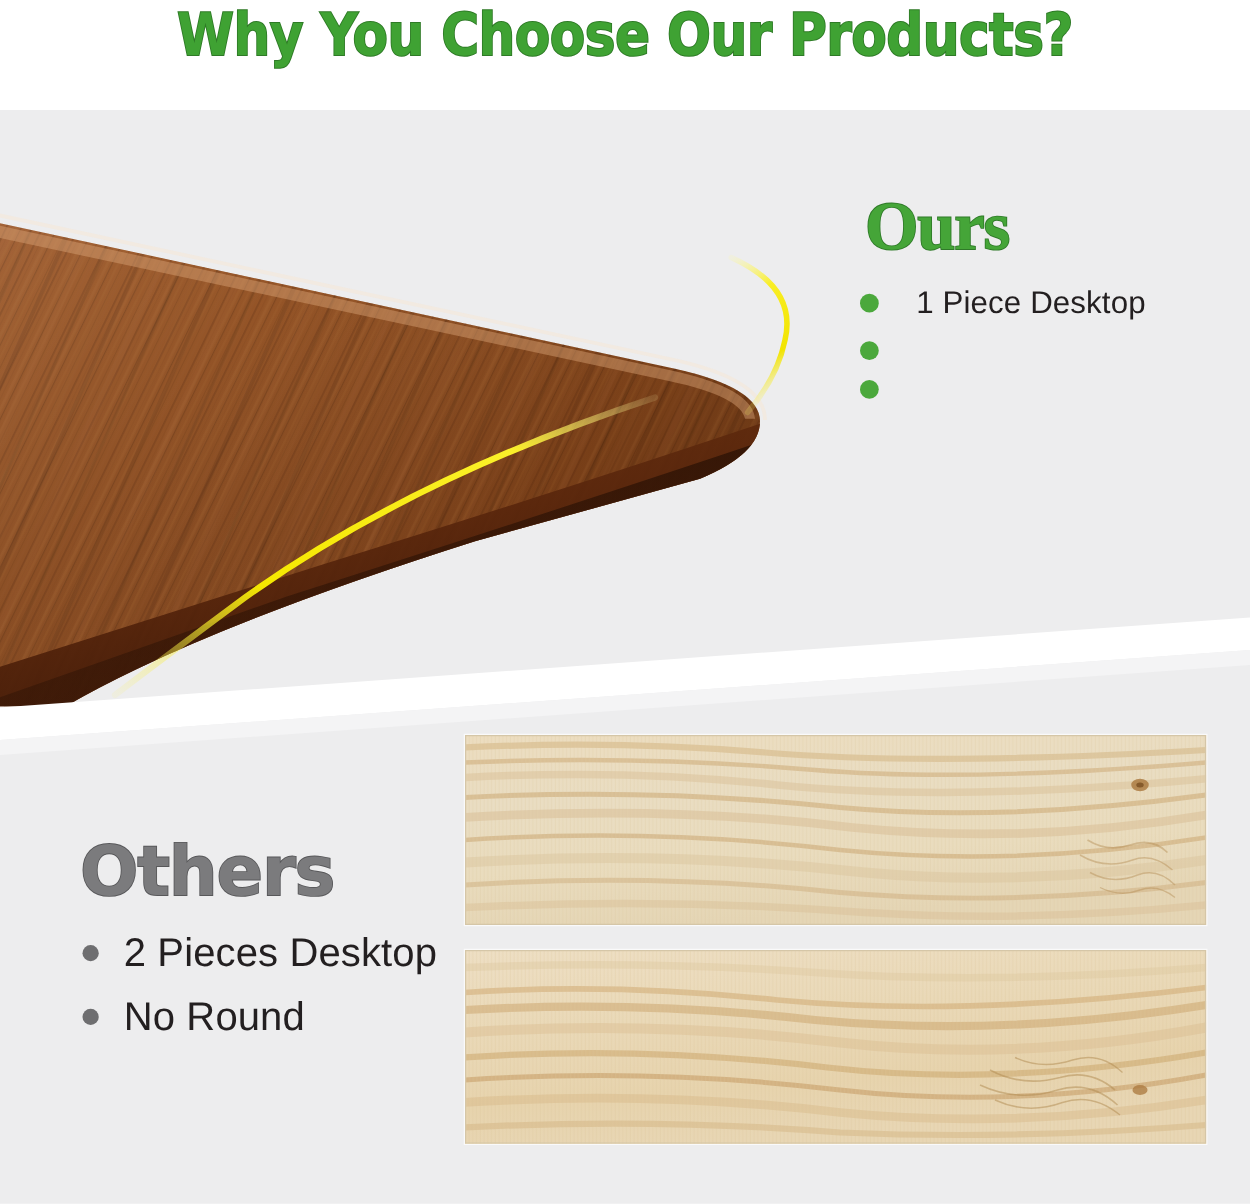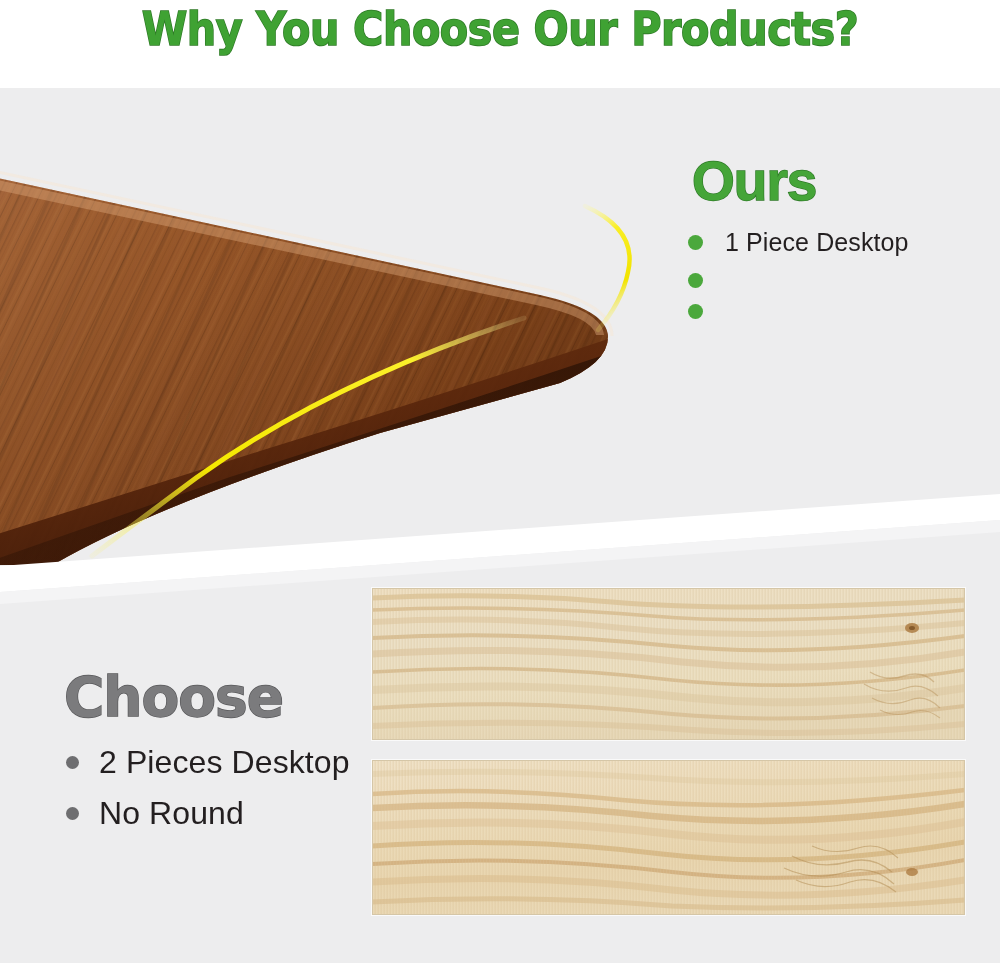--- a/index.html
+++ b/index.html
@@ -95,21 +95,21 @@
 
   
   .ours-block {
     position: absolute;
     left: 688px;
     top: 152px;
     width: 300px;
     z-index: 30;
   }
   .heading-ours {
-    font-family: Liberation Sans, sans-serif;
+    font-family: Liberation Serif, serif;
     font-weight: bold;
     font-size: 55px;
     line-height: 58px;
     color: #45a538;
     -webkit-text-stroke: 1.4px #2f7a28;
     paint-order: stroke fill;
     letter-spacing: -1px;
     margin: 0 0 18px 4px;
   }
   .list {
@@ -132,20 +132,21 @@
     height: 15px;
     background: #4ba83c;
     margin-right: 22px;
   }
   .ours-block .item-label {
     font-family: "Liberation Sans", sans-serif;
     font-size: 25px;
     color: #231f20;
     letter-spacing: 0.1px;
     white-space: nowrap;
+    margin-left: 8px;
   }
 
   
   .others-block {
     position: absolute;
     left: 62px;
     top: 668px;
     width: 320px;
     z-index: 30;
   }
@@ -315,21 +316,21 @@
       <li>
         <span class="bullet"></span>
       </li>
       <li>
         <span class="bullet"></span>
       </li>
     </ul>
   </div>
 
   <div class="others-block">
-    <div class="heading-others">Choose</div>
+    <div class="heading-others">Others</div>
     <ul class="list">
       <li>
         <span class="bullet"></span>
         <span class="item-label">2 Pieces Desktop</span>
       </li>
       <li>
         <span class="bullet"></span>
         <span class="item-label">No Round</span>
       </li>
     </ul>

